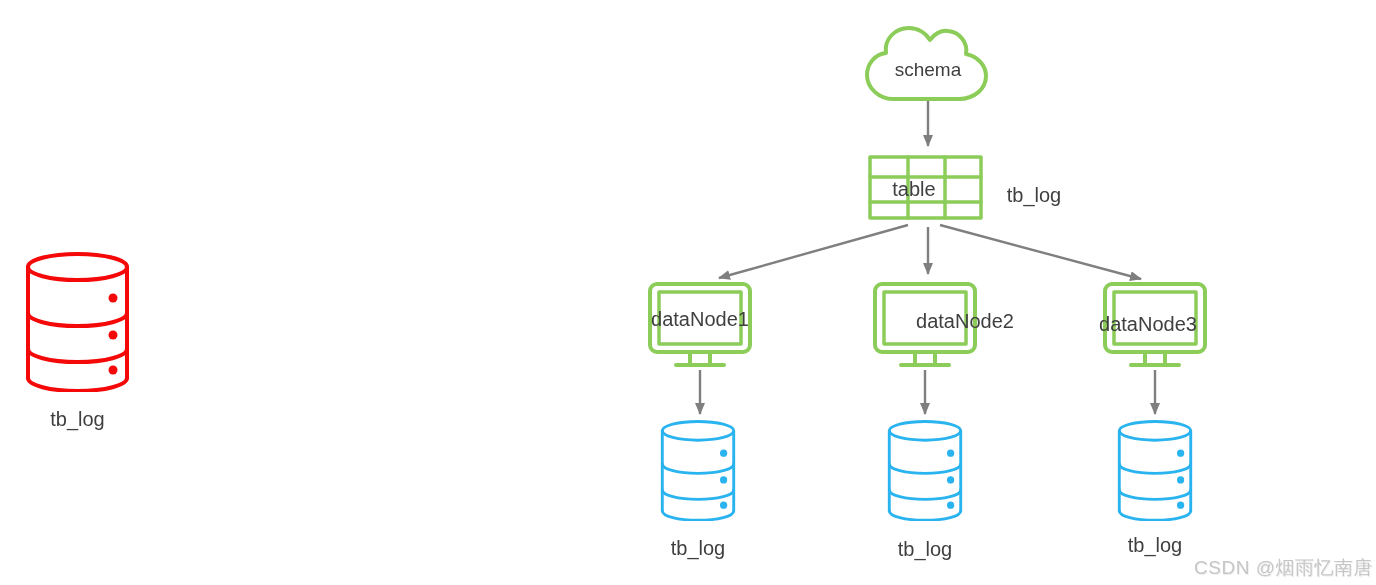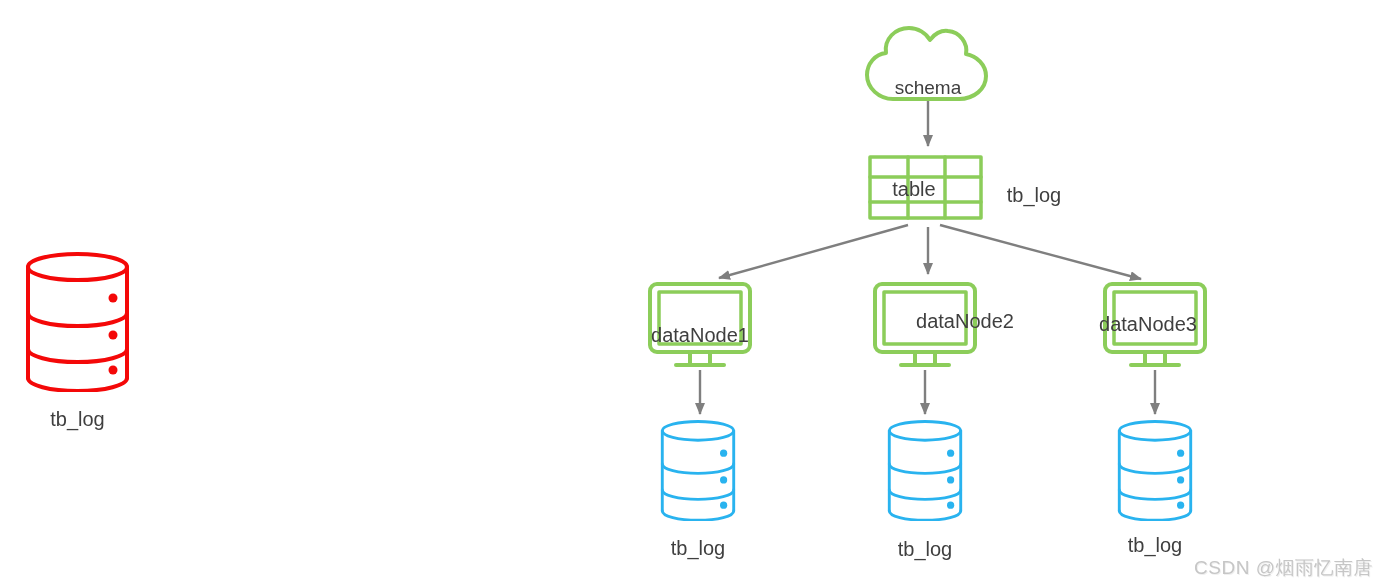--- a/index.html
+++ b/index.html
@@ -54,40 +54,40 @@
     <path class="red-stroke" d="M3,97 A49.5,13 0 0 0 102,97" stroke-width="4"></path>
     <circle class="red-fill" cx="88" cy="46" r="4.5"></circle>
     <circle class="red-fill" cx="88" cy="83" r="4.5"></circle>
     <circle class="red-fill" cx="88" cy="118" r="4.5"></circle>
   </svg>
   <div class="lbl" style="left:25px;top:408px;width:105px">tb_log</div>
 
   <svg class="abs" style="left:862px;top:24px" width="132" height="78" viewBox="0 0 130 78">
     <path class="green-stroke" stroke-width="4" d="M 96,75 L 30,75 C 16,75 4,64 4,51 C 4,40 12,30 23,29 C 21,15 32,4 46,4 C 55,4 63,9 67,16 C 71,10 78,6 85,7 C 97,8 105,19 103,30 C 114,32 123,41 123,52 C 123,65 111,75 96,75 Z"></path>
   </svg>
-  <div class="lbl" style="left:862px;top:77px;width:132px;font-size:19px">schema</div>
+  <div class="lbl" style="left:862px;top:59px;width:132px;font-size:19px">schema</div>
 
   <svg class="abs" style="left:868px;top:155px" width="115" height="65" viewBox="0 0 115 65">
     <rect class="green-stroke" x="2" y="2" width="111" height="61" stroke-width="3.5"></rect>
     <path class="green-stroke" d="M40,2 V63" stroke-width="3.5"></path>
     <path class="green-stroke" d="M77,2 V63" stroke-width="3.5"></path>
     <path class="green-stroke" d="M2,22 H113" stroke-width="3.5"></path>
     <path class="green-stroke" d="M2,47 H113" stroke-width="3.5"></path>
   </svg>
   <div class="lbl" style="left:868px;top:178px;width:92px">table</div>
   <div class="lbl" style="left:996px;top:184px;width:76px">tb_log</div>
 
   <svg class="abs" style="left:648px;top:282px" width="104" height="86" viewBox="0 0 104 86">
     <rect class="green-stroke" x="2" y="2" width="100" height="68" rx="7" stroke-width="4"></rect>
     <rect class="green-stroke" x="11" y="10" width="82" height="52" stroke-width="3.5"></rect>
     <path class="green-stroke" d="M42,70 V81" stroke-width="4"></path>
     <path class="green-stroke" d="M62,70 V81" stroke-width="4"></path>
     <path class="green-stroke" d="M28,83 H76" stroke-width="4"></path>
   </svg>
-  <div class="lbl" style="left:635px;top:324px;width:130px">dataNode1</div>
+  <div class="lbl" style="left:635px;top:308px;width:130px">dataNode1</div>
 
   <svg class="abs" style="left:873px;top:282px" width="104" height="86" viewBox="0 0 104 86">
     <rect class="green-stroke" x="2" y="2" width="100" height="68" rx="7" stroke-width="4"></rect>
     <rect class="green-stroke" x="11" y="10" width="82" height="52" stroke-width="3.5"></rect>
     <path class="green-stroke" d="M42,70 V81" stroke-width="4"></path>
     <path class="green-stroke" d="M62,70 V81" stroke-width="4"></path>
     <path class="green-stroke" d="M28,83 H76" stroke-width="4"></path>
   </svg>
   <div class="lbl" style="left:900px;top:310px;width:130px">dataNode2</div>
 

